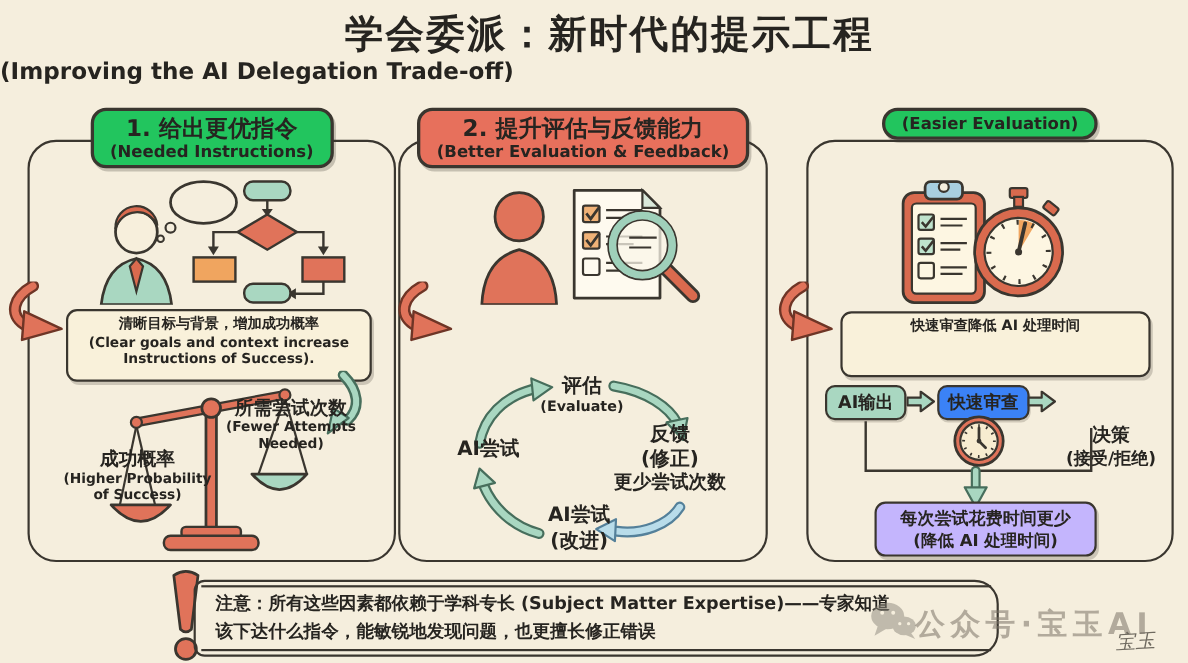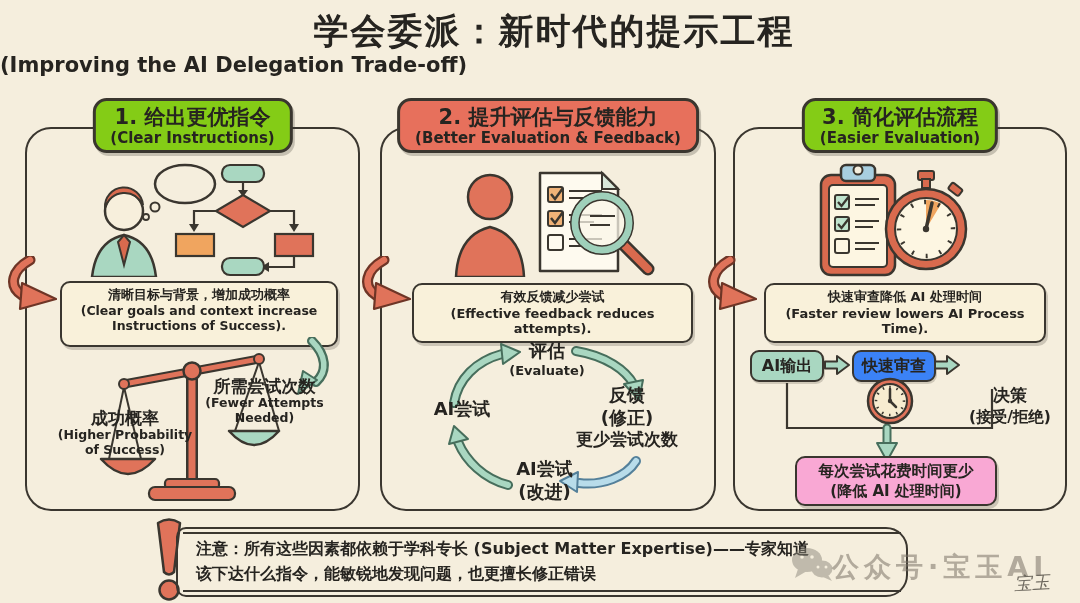--- a/index.html
+++ b/index.html
@@ -4,45 +4,45 @@
 <style>
   html,body{margin:0;padding:0;background:#f5eedd;}
   .canvas{position:relative;width:1080px;height:603px;background:#f5eedd;overflow:hidden;
           font-family:"DejaVu Sans","Liberation Sans",sans-serif;color:#262420;}
   
   .title{position:absolute;top:8px;left:0;width:100%;text-align:center;font-size:35px;font-weight:700;letter-spacing:2px;padding-left:14px;}
   .subtitle{position:absolute;top:53px;left:0;width:100%;text-align:left;font-size:21px;font-weight:600;}
   
   .panel{position:absolute;top:127px;height:380px;border:2.5px solid #3a362f;border-radius:26px;background:#f5eedd;}
   .p1{left:25px;width:331px;}
-  .p2{left:380px;width:332px;}
+  .p2{left:362px;width:332px;}
   .p3{left:733px;width:330px;}
   .phead{position:absolute;top:-31px;left:50%;transform:translateX(-50%);border:3px solid #3a362f;border-radius:14px;
          padding:3px 15px;text-align:center;white-space:nowrap;box-shadow:2px 3px 0 rgba(58,54,47,.25);z-index:3;}
   .phead .zh{font-size:21px;font-weight:700;line-height:1.25;}
   .phead .en{font-size:15px;font-weight:600;line-height:1.1;}
-  .orange{background:#84cc16;}
+  .orange{background:#22c55e;}
   .redbg{background:#e7705c;}
   
   .cream{position:absolute;background:#f9f1da;border:2.5px solid #3a362f;border-radius:10px;text-align:center;
          box-shadow:2px 3px 0 rgba(58,54,47,.22);}
   .cream .zh{font-size:13px;font-weight:700;line-height:1.3;margin-top:4px;}
   .cream .en{font-size:12.5px;font-weight:600;line-height:1.18;}
   .lbl{position:absolute;text-align:center;}
   .lbl .zh{font-size:17px;font-weight:700;line-height:1.2;}
   .lbl .en{font-size:12.5px;font-weight:600;line-height:1.15;text-align:center;}
   .cyc{position:absolute;text-align:center;z-index:2;}
   .cyc .zh{font-size:18px;font-weight:700;line-height:1.25;}
   .cyc .en{font-size:13px;font-weight:600;}
   .flowbox{position:absolute;height:28px;line-height:28px;border:2.5px solid #3a362f;border-radius:9px;
            font-size:16px;font-weight:700;text-align:center;box-shadow:1px 2px 0 rgba(58,54,47,.2);}
   .decision{position:absolute;text-align:center;font-weight:700;}
   .decision .l1{font-size:17px;margin-top:40px;}
   .decision .l2{font-size:15.5px;}
-  .bbox3{position:absolute;background:#f9a8d4;border:2.5px solid #3a362f;border-radius:10px;text-align:center;
+  .bbox3{position:absolute;background:#c4b5fd;border:2.5px solid #3a362f;border-radius:10px;text-align:center;
          font-weight:700;box-shadow:2px 3px 0 rgba(58,54,47,.22);}
   .bbox3 .l1{font-size:15.5px;margin-top:3px;}
   .bbox3 .l2{font-size:15px;}
   .absvg{position:absolute;}
   
   .notebox{position:absolute;left:176px;top:527px;width:728px;height:66px;border:2.5px solid #3a362f;
            border-radius:10px 22px 22px 10px;}
   .notebox::before{content:'';position:absolute;left:5px;right:5px;top:3px;height:2px;background:#3a362f;}
   .notebox::after{content:'';position:absolute;left:5px;right:5px;bottom:3px;height:2px;background:#3a362f;}
   .notetext{position:absolute;left:18px;top:8px;right:10px;font-size:16px;font-weight:700;line-height:1.55;}
@@ -55,21 +55,21 @@
 <body>
 
 <div class="canvas">
 
   <div class="title">学会委派：新时代的提示工程</div>
   <div class="subtitle">(Improving the AI Delegation Trade-off)</div>
 
   <section class="panel p1">
     <div class="phead orange">
       <div class="zh">1. 给出更优指令</div>
-      <div class="en">(Clear Instructions)</div>
+      <div class="en">(Needed Instructions)</div>
     </div>
 
     <svg class="absvg" style="left:55px;top:30px" width="240" height="118" viewBox="0 0 240 118">
       <path d="M10,118 Q14,82 42,76 Q70,82 74,118 Z" fill="#a9d7c1" stroke="#3a362f" stroke-width="2.5"></path>
       <polygon points="42,76 36,83 42,106 48,83" fill="#d96a4e" stroke="#3a362f" stroke-width="2"></polygon>
       <circle cx="42" cy="52" r="19" fill="#f7efdc" stroke="#3a362f" stroke-width="2.5"></circle>
       <path d="M23,49 A19,19 0 0 1 61,46 Q54,33 41,34 Q28,35 23,49 Z" fill="#d96a4e" stroke="#3a362f" stroke-width="2"></path>
       <circle cx="64" cy="58" r="3" fill="#f5eedd" stroke="#3a362f" stroke-width="1.8"></circle>
       <circle cx="73" cy="48" r="4.5" fill="#f5eedd" stroke="#3a362f" stroke-width="2"></circle>
       <ellipse cx="103" cy="25" rx="30" ry="19" fill="#f5eedd" stroke="#3a362f" stroke-width="2.5"></ellipse>
@@ -111,21 +111,21 @@
       <line x1="77" y1="37" x2="212" y2="12" stroke="#e0735a" stroke-width="5" stroke-linecap="round"></line>
       <circle cx="77" cy="37" r="5" fill="#e0735a" stroke="#3a362f" stroke-width="2"></circle>
       <circle cx="212" cy="12" r="5" fill="#e0735a" stroke="#3a362f" stroke-width="2"></circle>
       <circle cx="145" cy="24" r="8.5" fill="#e0735a" stroke="#3a362f" stroke-width="2.5"></circle>
       <path d="M54,112 Q81,142 108,112 Z" fill="#e0735a" stroke="#3a362f" stroke-width="2.5" stroke-linejoin="round"></path>
       <path d="M182,84 Q207,112 232,84 Z" fill="#a9d7c1" stroke="#3a362f" stroke-width="2.5" stroke-linejoin="round"></path>
       <rect x="118" y="132" width="54" height="10" rx="4" fill="#e0735a" stroke="#3a362f" stroke-width="2.2"></rect>
       <rect x="102" y="140" width="86" height="13" rx="6" fill="#e0735a" stroke="#3a362f" stroke-width="2.2"></rect>
     </svg>
 
-    <div class="lbl" style="left:150px;top:247px;width:175px">
+    <div class="lbl" style="left:150px;top:232px;width:175px">
       <div class="zh">所需尝试次数</div>
       <div class="en">(Fewer Attempts</div>
       <div class="en">Needed)</div>
     </div>
     <div class="lbl" style="left:28px;top:279px;width:140px">
       <div class="zh">成功概率</div>
       <div class="en">(Higher Probability</div>
       <div class="en">of Success)</div>
     </div>
   </section>
@@ -154,24 +154,20 @@
       <line x1="117" y1="85" x2="143" y2="85" stroke="#3a362f" stroke-width="2"></line>
       <line x1="171" y1="83" x2="196" y2="108" stroke="#3a362f" stroke-width="13" stroke-linecap="round"></line>
       <line x1="171" y1="83" x2="196" y2="108" stroke="#d96a4e" stroke-width="8" stroke-linecap="round"></line>
       <circle cx="150" cy="62" r="31" fill="none" stroke="#3a362f" stroke-width="2"></circle>
       <circle cx="150" cy="62" r="27" fill="rgba(249,245,232,0.75)" stroke="#9fd0ba" stroke-width="7"></circle>
       <circle cx="150" cy="62" r="23" fill="none" stroke="#3a362f" stroke-width="1.5"></circle>
       <line x1="138" y1="55" x2="163" y2="55" stroke="#3a362f" stroke-width="2"></line>
       <line x1="138" y1="64" x2="158" y2="64" stroke="#3a362f" stroke-width="2"></line>
     </svg>
 
-    <div class="cream" style="left:30px;top:154px;width:277px;height:56px">
-      <div class="zh">有效反馈减少尝试</div>
-      <div class="en" style="font-size:13px">(Effective feedback reduces attempts).</div>
-    </div>
 
     <svg class="absvg" style="left:42px;top:210px" width="280" height="175" viewBox="0 0 280 175">
       <path d="M30,64 C34,40 52,22 78,15" fill="none" stroke="#476e5c" stroke-width="10" stroke-linecap="round"></path>
       <path d="M30,64 C34,40 52,22 78,15" fill="none" stroke="#a9d7c1" stroke-width="6" stroke-linecap="round"></path>
       <polygon points="77,5 96,13 79,25" fill="#a9d7c1" stroke="#476e5c" stroke-width="2" stroke-linejoin="round"></polygon>
       <path d="M152,12 C182,17 202,31 210,46" fill="none" stroke="#476e5c" stroke-width="10" stroke-linecap="round"></path>
       <path d="M152,12 C182,17 202,31 210,46" fill="none" stroke="#a9d7c1" stroke-width="6" stroke-linecap="round"></path>
       <polygon points="200,45 219,41 215,61" fill="#a9d7c1" stroke="#476e5c" stroke-width="2" stroke-linejoin="round"></polygon>
       <path d="M212,122 C202,138 178,147 155,144" fill="none" stroke="#54809a" stroke-width="10" stroke-linecap="round"></path>
       <path d="M212,122 C202,138 178,147 155,144" fill="none" stroke="#b8dcea" stroke-width="6" stroke-linecap="round"></path>
@@ -194,21 +190,20 @@
       <div class="zh" style="font-size:17px">更少尝试次数</div>
     </div>
     <div class="cyc" style="left:110px;top:329px;width:105px">
       <div class="zh">AI尝试</div>
       <div class="zh">(改进)</div>
     </div>
   </section>
 
   <section class="panel p3">
     <div class="phead orange">
-      <div class="zh">3. 简化评估流程</div>
       <div class="en">(Easier Evaluation)</div>
     </div>
 
     <svg class="absvg" style="left:80px;top:30px" width="160" height="120" viewBox="0 0 160 120">
       <rect x="6" y="16" width="74" height="100" rx="10" fill="#d96a4e" stroke="#3a362f" stroke-width="2.5"></rect>
       <rect x="14" y="26" width="58" height="82" rx="4" fill="#fdf6e2" stroke="#3a362f" stroke-width="2"></rect>
       <rect x="26" y="6" width="34" height="16" rx="5" fill="#a8cfe0" stroke="#3a362f" stroke-width="2.5"></rect>
       <circle cx="43" cy="11" r="4.5" fill="#f5eedd" stroke="#3a362f" stroke-width="2"></circle>
       <rect x="20" y="36" width="14" height="14" rx="2" fill="#bfe3cd" stroke="#3a362f" stroke-width="2"></rect>
       <path d="M23,43 l3.5,4 l7,-9" fill="none" stroke="#3a362f" stroke-width="2.3"></path>
@@ -227,21 +222,20 @@
       <circle cx="111" cy="70" r="40" fill="#d96a4e" stroke="#3a362f" stroke-width="2.5"></circle>
       <circle cx="111" cy="70" r="31" fill="#fdf6e2" stroke="#3a362f" stroke-width="2"></circle>
       <path d="M111,70 L111,41 A29,29 0 0 1 126,45 Z" fill="#f0a55f"></path>
       <circle cx="111" cy="70" r="27" fill="none" stroke="#3a362f" stroke-width="4.5" stroke-dasharray="2 12.13" transform="rotate(-94 111 70)"></circle>
       <line x1="111" y1="70" x2="117" y2="44" stroke="#3a362f" stroke-width="3.5" stroke-linecap="round"></line>
       <circle cx="111" cy="70" r="3.2" fill="#3a362f"></circle>
     </svg>
 
     <div class="cream" style="left:29px;top:154px;width:278px;height:56px">
       <div class="zh">快速审查降低 AI 处理时间</div>
-      <div class="en" style="font-size:13px">(Faster review lowers AI Process Time).</div>
     </div>
 
     <div class="flowbox" style="left:15px;top:221px;width:70px;background:#a9d7c1">AI输出</div>
     <svg class="absvg" style="left:89px;top:226px" width="26" height="20" viewBox="0 0 26 20">
       <polygon points="1,6.5 13,6.5 13,1 25,10 13,19 13,13.5 1,13.5" fill="#a9d7c1" stroke="#3a362f" stroke-width="2" stroke-linejoin="round"></polygon>
     </svg>
     <div class="flowbox" style="left:117px;top:221px;width:80px;background:#3b82f6">快速审查</div>
     <svg class="absvg" style="left:199px;top:226px" width="26" height="20" viewBox="0 0 26 20">
       <polygon points="1,6.5 13,6.5 13,1 25,10 13,19 13,13.5 1,13.5" fill="#a9d7c1" stroke="#3a362f" stroke-width="2" stroke-linejoin="round"></polygon>
     </svg>

